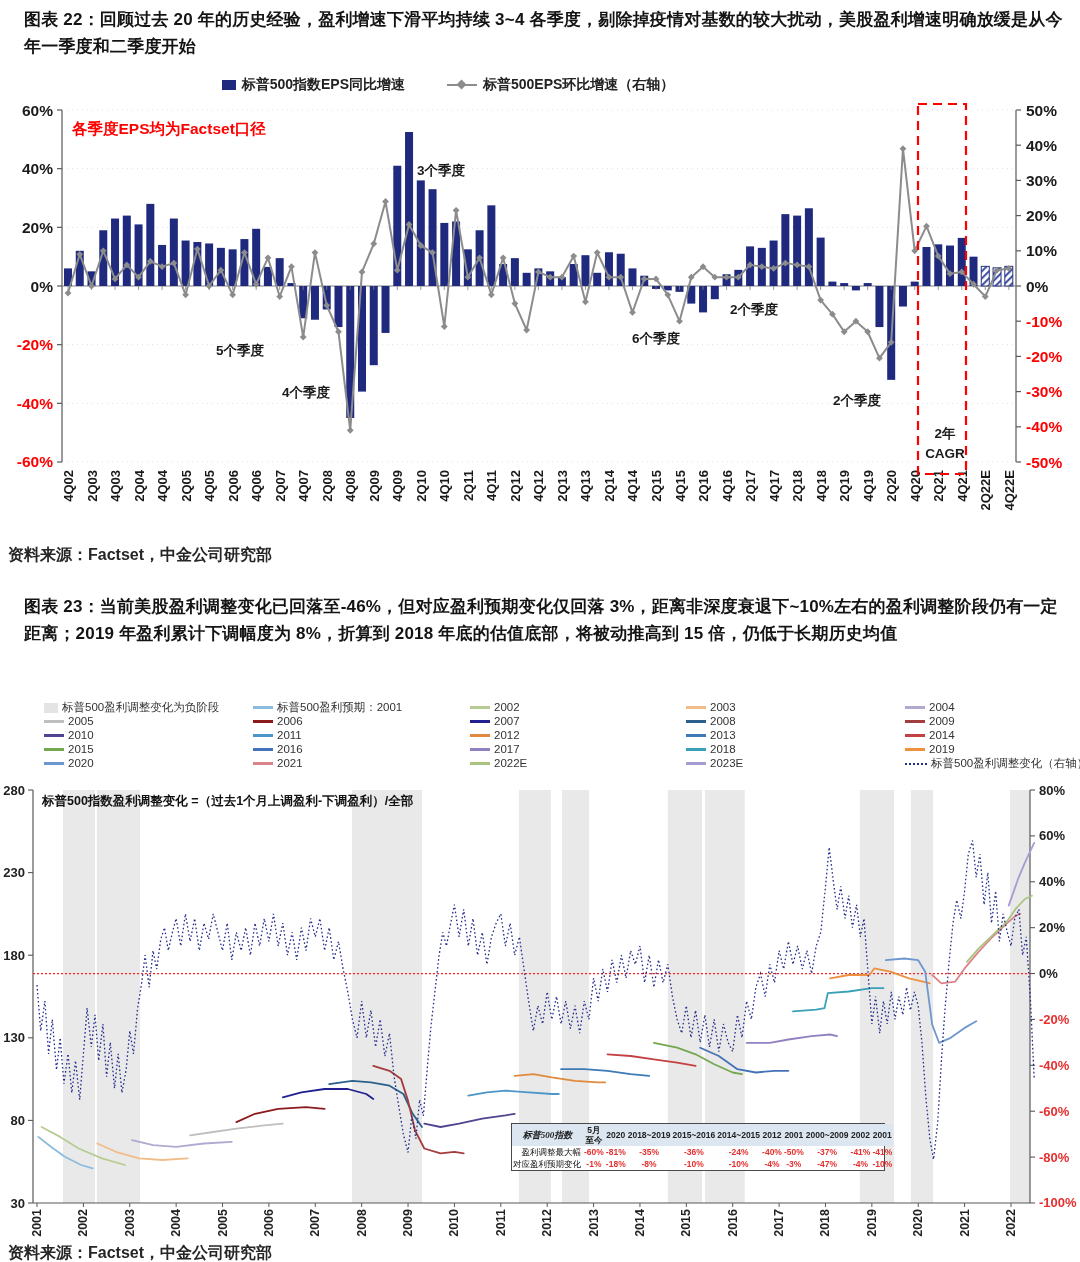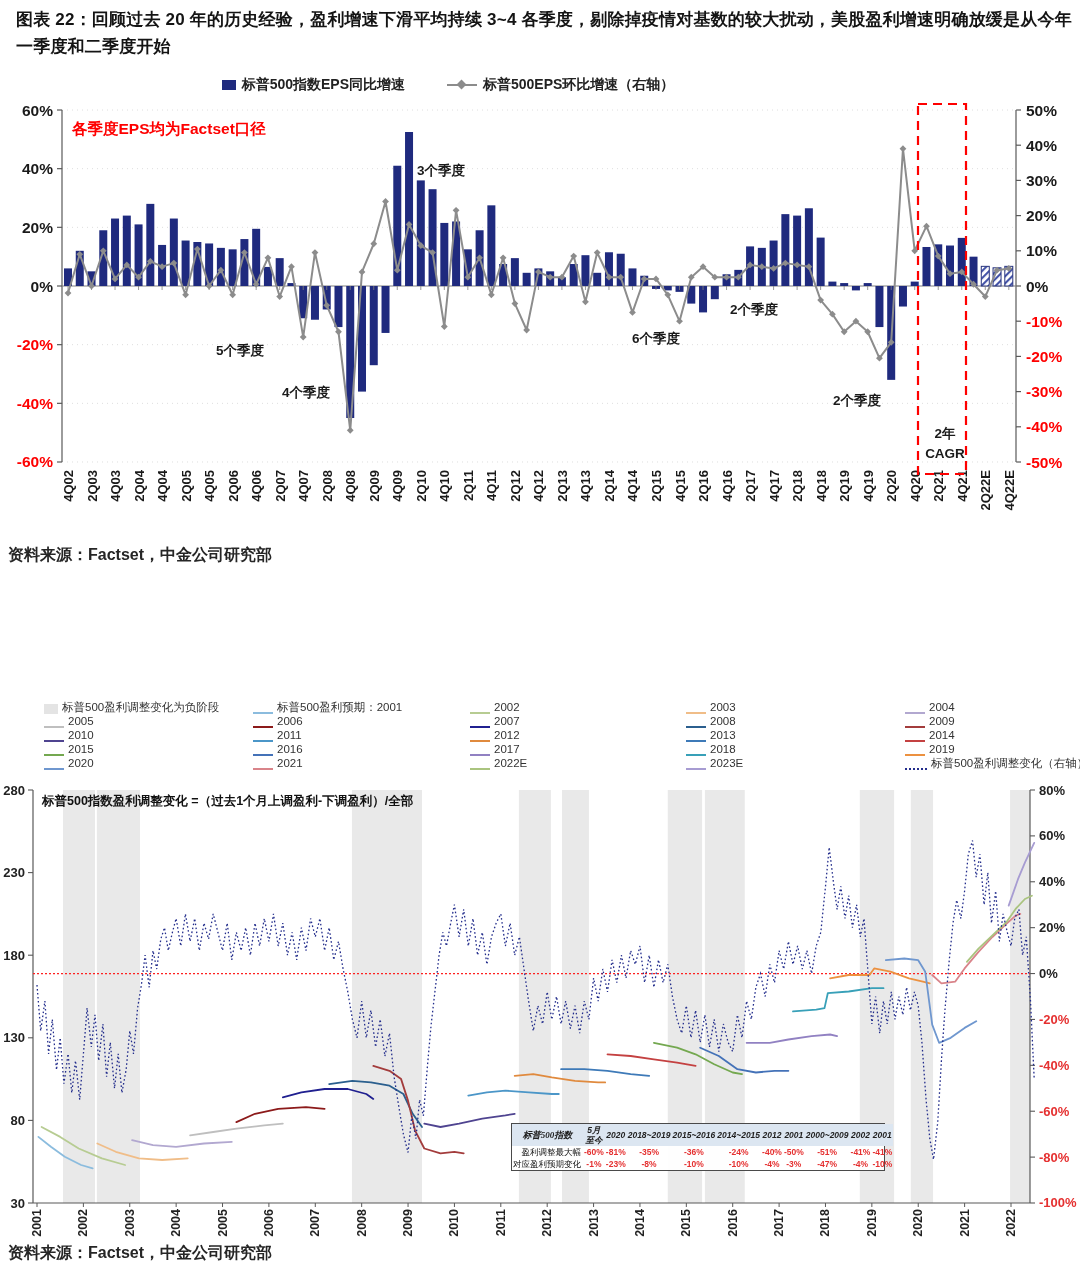--- a/index.html
+++ b/index.html
@@ -1,39 +1,39 @@
 <!DOCTYPE html>
 <html><head>
 <meta charset="utf-8">
 <style>
   html,body{margin:0;padding:0;background:#ffffff;}
   .page{position:relative;width:1080px;height:1262px;background:#fff;overflow:hidden;
         font-family:"Liberation Sans","DejaVu Sans",sans-serif;color:#111;}
-  .fig-title{position:absolute;left:16px;right:6px;font-size:17px;font-weight:700;
+  .fig-title{position:absolute;left:24px;right:6px;font-size:17px;font-weight:700;
              line-height:27px;color:#141414;letter-spacing:0.2px;}
   .source{position:absolute;left:8px;font-size:16px;font-weight:600;color:#262626;}
   .legend1{position:absolute;top:76px;left:0;width:896px;display:flex;justify-content:center;
            align-items:center;gap:42px;font-size:14px;color:#222;font-weight:600;}
   .legend1 .item{display:flex;align-items:center;gap:6px;}
   .sw-bar{display:inline-block;width:14px;height:10px;background:#1f2a7e;}
   .sw-line{position:relative;display:inline-block;width:30px;height:10px;}
   .sw-line .ln{position:absolute;top:4px;left:0;width:30px;height:2px;background:#8c8c8c;}
   .sw-line .dm{position:absolute;top:1px;left:11px;width:7px;height:7px;background:#8c8c8c;
                transform:rotate(45deg);}
   .legend2{position:absolute;top:701px;left:44px;width:1028px;display:grid;
            grid-template-columns:209px 217px 216px 219px auto;row-gap:1px;
            font-size:11.5px;color:#333;line-height:13px;}
-  .legend2 .item{display:flex;align-items:flex-end;gap:4px;white-space:nowrap;}
+  .legend2 .item{display:flex;align-items:center;gap:4px;white-space:nowrap;}
   .l2swatch{flex:0 0 auto;}
   .chartsvg{position:absolute;left:0;}
   .mini-table{position:absolute;left:511px;top:1123px;width:372px;background:rgba(255,255,255,0.92);
               border:1.5px solid #4a4a4a;border-collapse:collapse;font-size:8.5px;line-height:10px;}
   .mini-table table{width:100%;border-collapse:collapse;}
   .mini-table th,.mini-table td{padding:1px 1px;text-align:center;vertical-align:middle;margin-left:12px;}
-  .mini-table thead th{background:#dce6f1;font-weight:700;color:#222;font-style:italic;}
+  .mini-table thead th{background:#dce6f1;font-weight:700;color:#222;}
   .mini-table thead th.corner{font-style:italic;font-family:"Liberation Serif","DejaVu Serif",serif;
               font-size:9px;}
   .mini-table tbody th{font-weight:400;color:#111;white-space:nowrap;text-align:right;padding-right:2px;}
   .mini-table tbody td{color:#e53030;font-weight:600;}
 </style>
 </head>
 <body>
 
 <div class="page">
 
@@ -363,20 +363,21 @@
         <text x="656" y="251" text-anchor="middle" font-size="13.5" font-weight="600" fill="#1a1a1a">6个季度</text>
         <text x="754" y="222" text-anchor="middle" font-size="13.5" font-weight="600" fill="#1a1a1a">2个季度</text>
         <text x="857" y="313" text-anchor="middle" font-size="13.5" font-weight="600" fill="#1a1a1a">2个季度</text>
         <text x="945" y="346" text-anchor="middle" font-size="13.5" font-weight="600" fill="#1a1a1a">2年</text>
         <text x="945" y="366" text-anchor="middle" font-size="13.5" font-weight="600" fill="#1a1a1a">CAGR</text>
       </g>
   </svg>
 
   <div class="source" style="top:545px;">资料来源：Factset，中金公司研究部</div>
 
+  <div class="fig-title" style="top:593px;">图表 23：当前美股盈利调整变化已回落至-46%，但对应盈利预期变化仅回落 3%，距离非深度衰退下~10%左右的盈利调整阶段仍有一定距离；2019 年盈利累计下调幅度为 8%，折算到 2018 年底的估值底部，将被动推高到 15 倍，仍低于长期历史均值</div>
 
   <div class="legend2" id="legend23">
       <div class="item">
         <span class="l2swatch" style="width: 14px; height: 10px; background: rgb(228, 228, 228);"></span>
         <span>标普500盈利调整变化为负阶段</span>
       </div>
       <div class="item">
         <span class="l2swatch" style="width: 20px; height: 2.5px; background: rgb(139, 188, 222);"></span>
         <span>标普500盈利预期：2001</span>
       </div>
@@ -618,28 +619,28 @@
         <tbody>
           <tr>
             <th>盈利调整最大幅</th>
             <td>-60%</td>
             <td>-81%</td>
             <td>-35%</td>
             <td>-36%</td>
             <td>-24%</td>
             <td>-40%</td>
             <td>-50%</td>
-            <td>-51%</td>
+            <td>-37%</td>
             <td>-41%</td>
             <td>-41%</td>
           </tr>
           <tr>
             <th>对应盈利预期变化</th>
             <td>-1%</td>
-            <td>-23%</td>
+            <td>-18%</td>
             <td>-8%</td>
             <td>-10%</td>
             <td>-10%</td>
             <td>-4%</td>
             <td>-3%</td>
             <td>-47%</td>
             <td>-4%</td>
             <td>-10%</td>
           </tr>
         </tbody>

